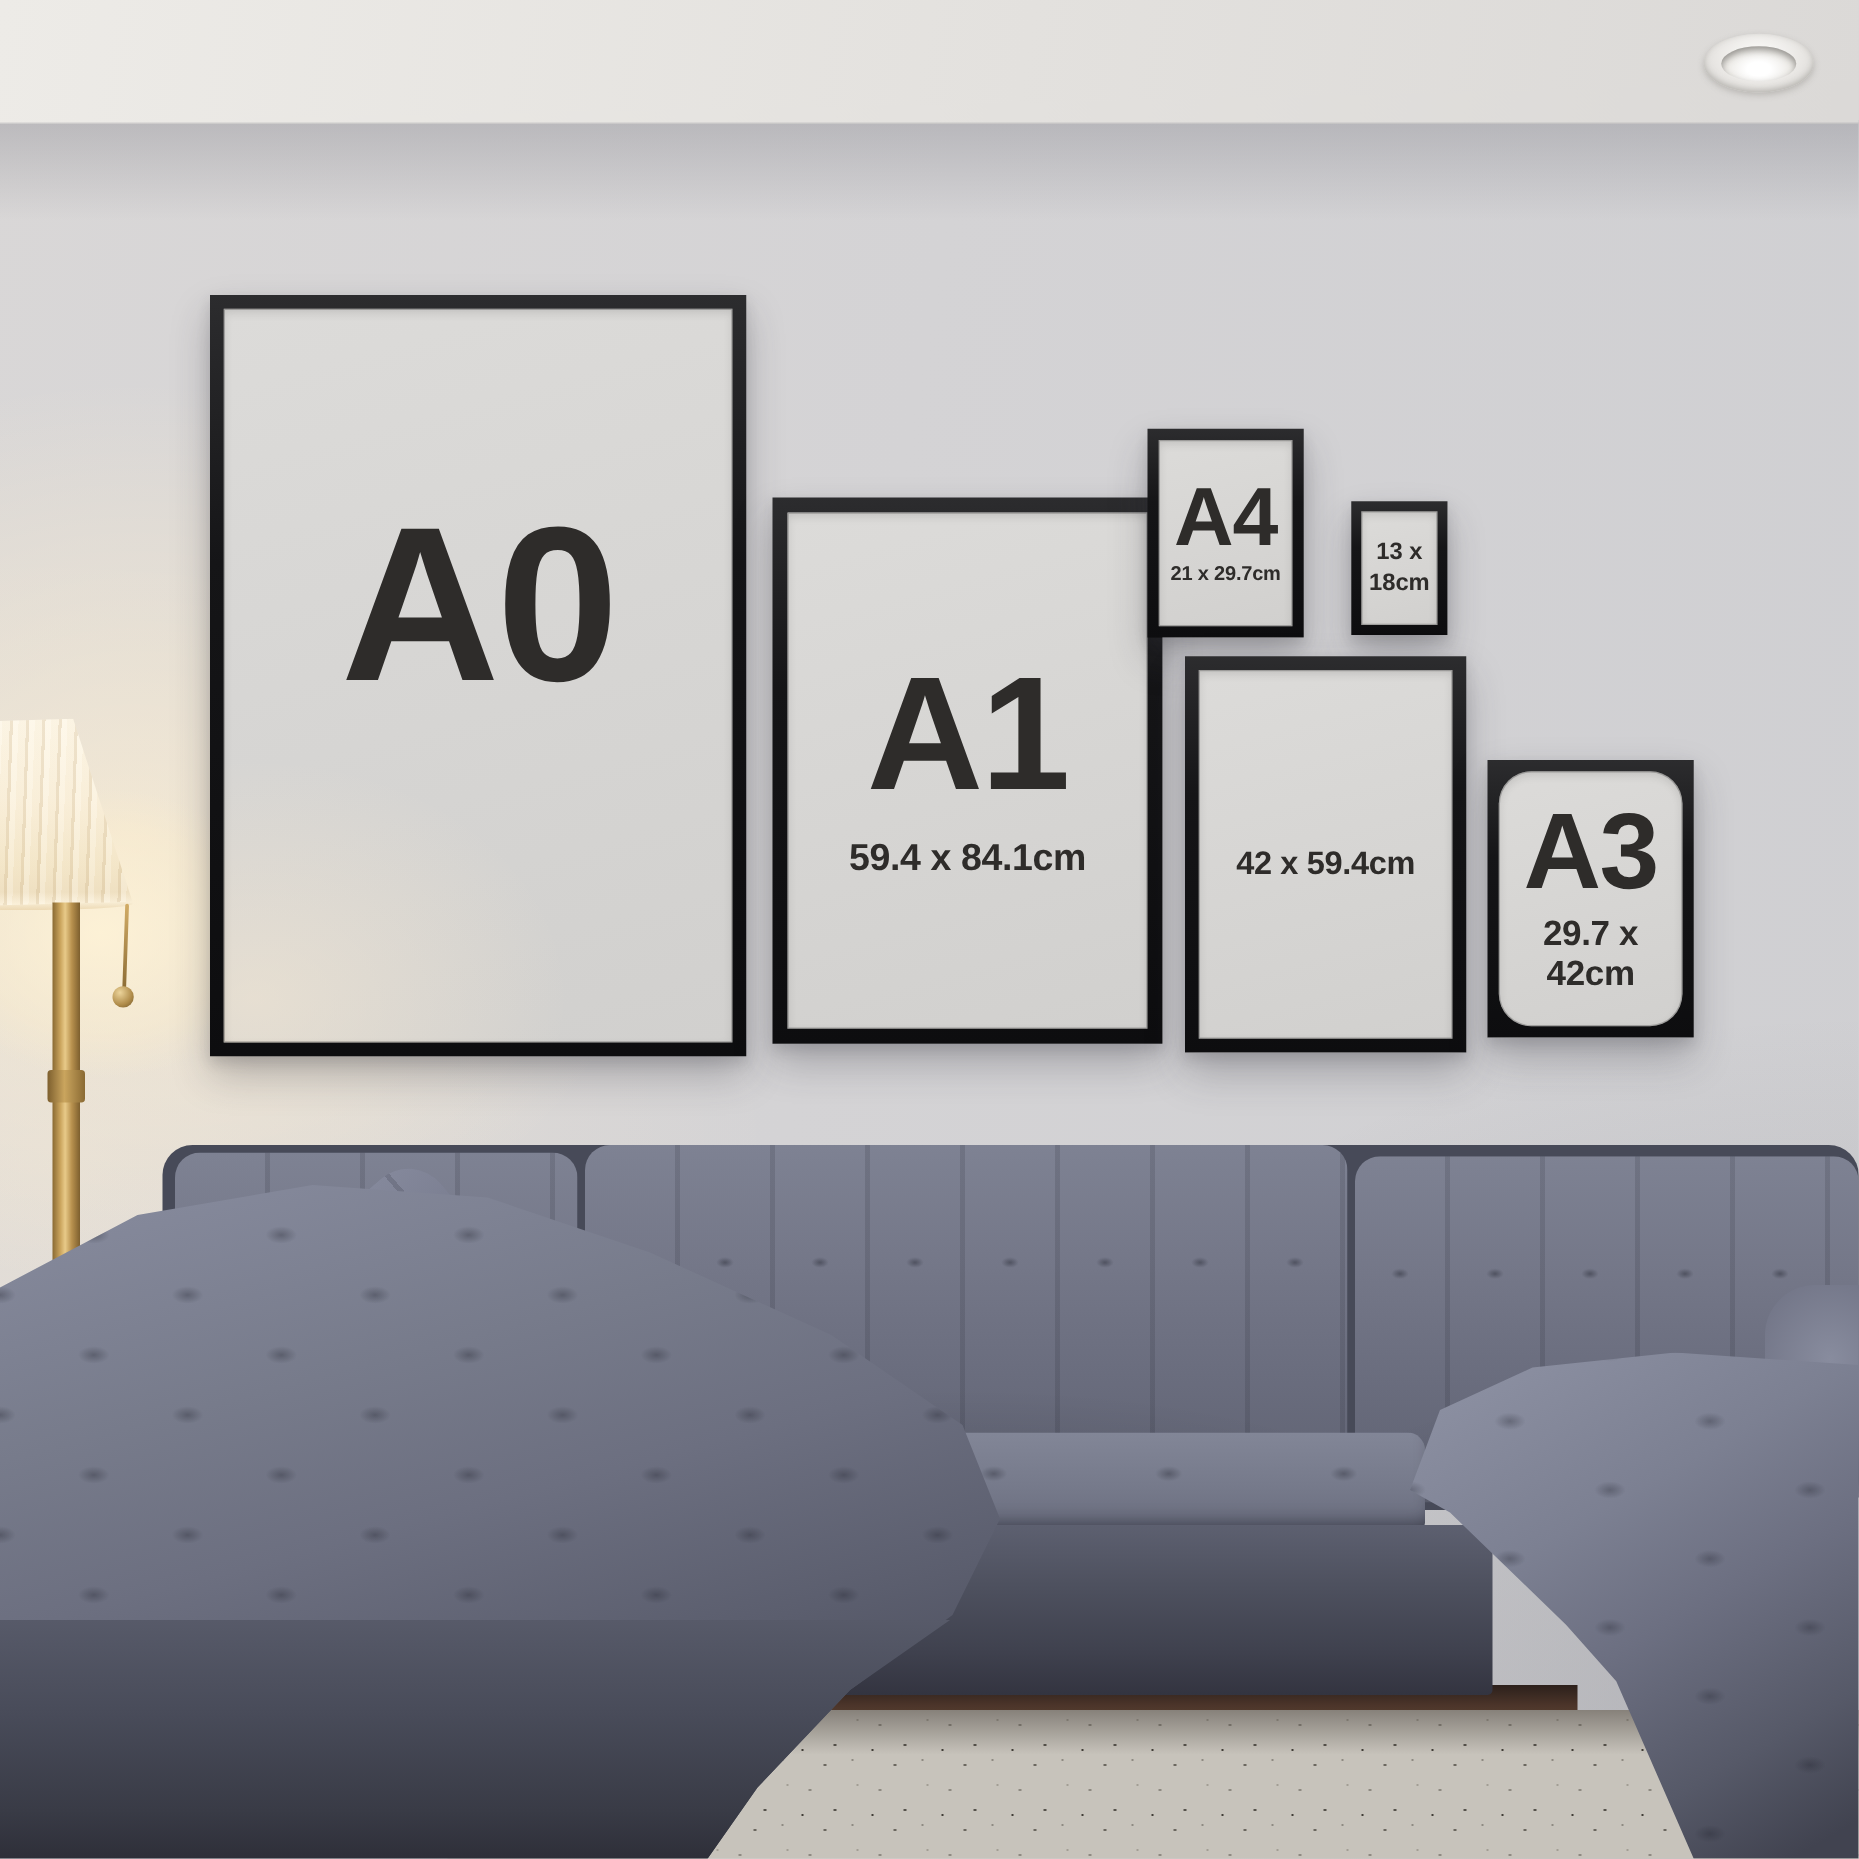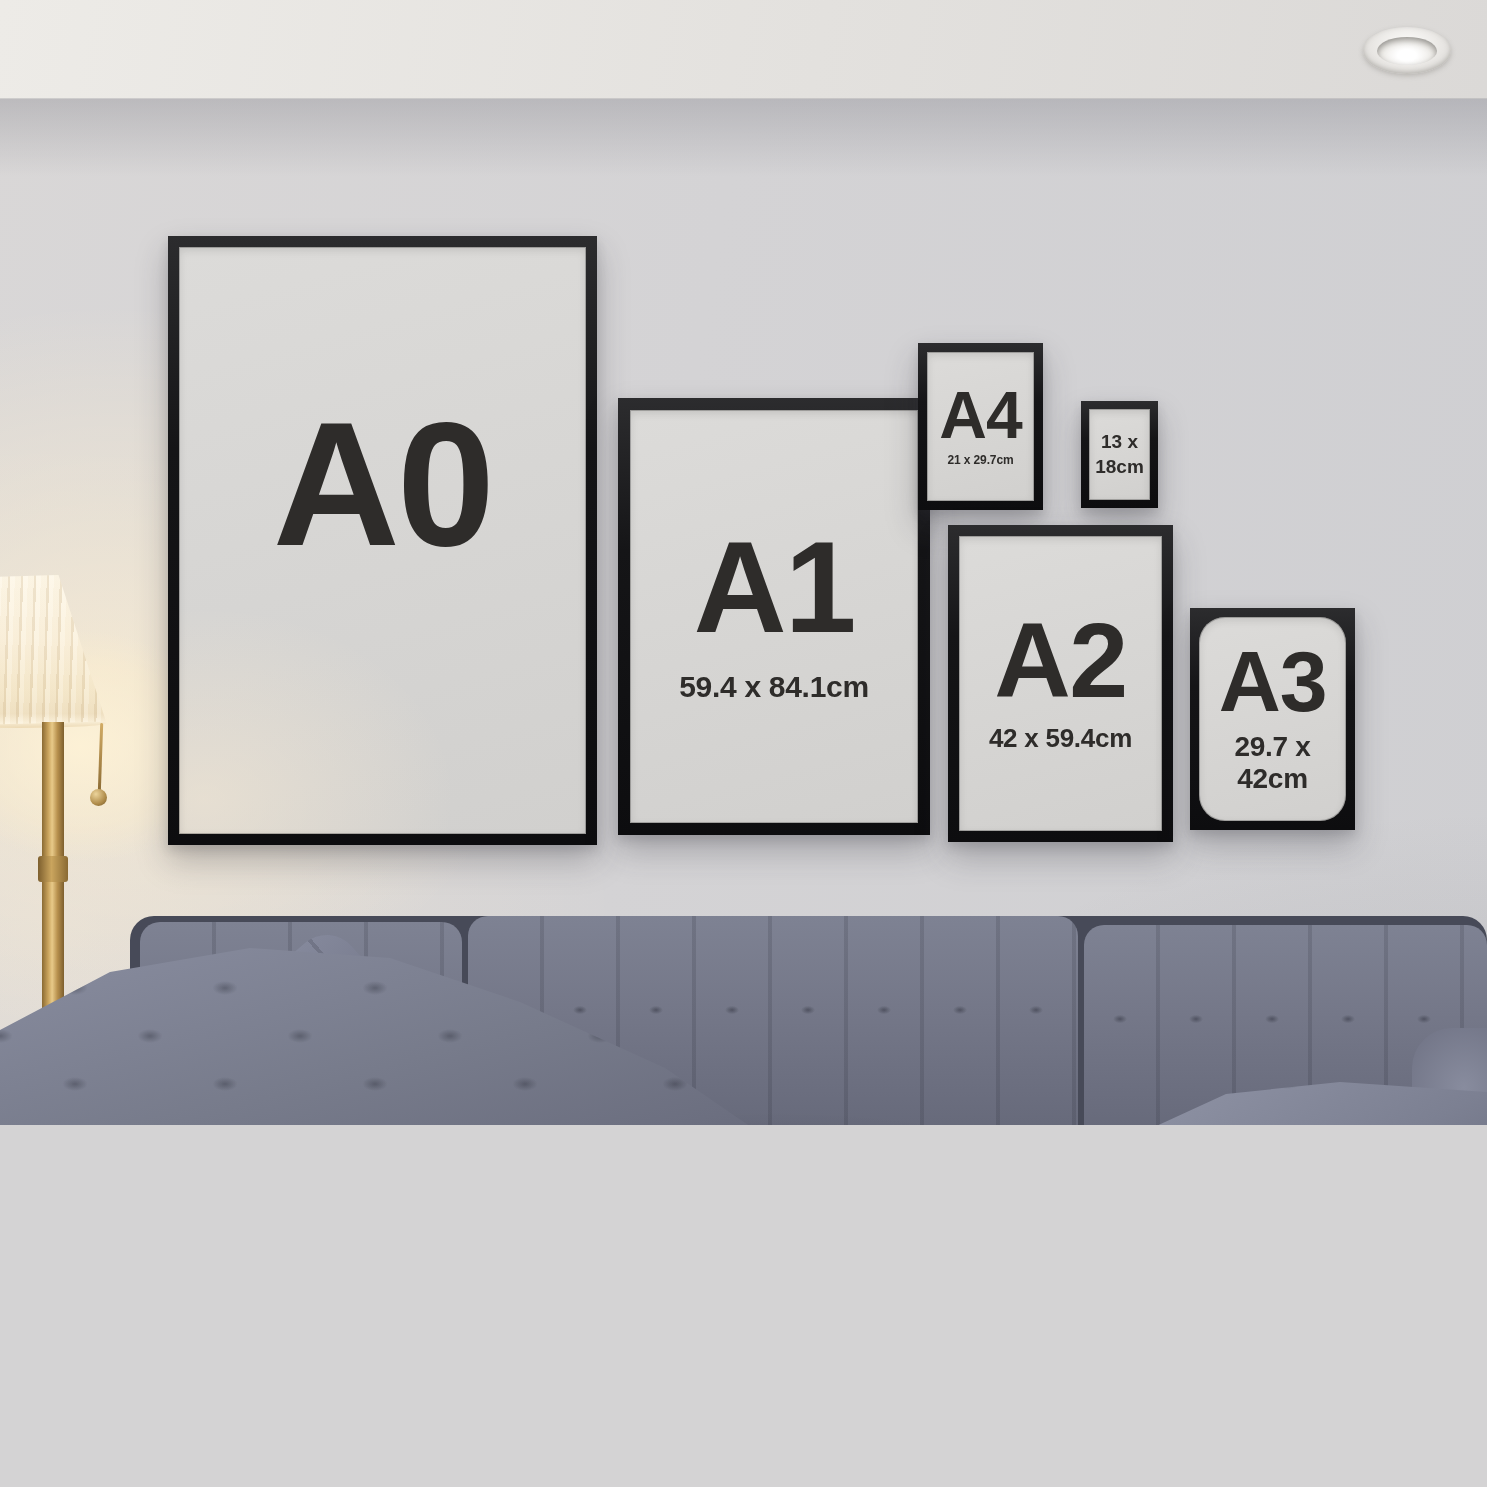--- a/index.html
+++ b/index.html
@@ -1,16 +1,16 @@
 <!DOCTYPE html>
 <html><head>
 <meta charset="utf-8">
 <style>
   html,body{margin:0;padding:0;background:#d4d3d4;}
-  .scene{position:relative;width:1487px;height:1125px;overflow:hidden;
+  .scene{position:relative;width:1487px;height:1487px;overflow:hidden;
          font-family:"Liberation Sans",sans-serif;}
 
   
   .wall{position:absolute;inset:0;
     background:
       radial-gradient(620px 520px at 105px 668px, rgba(255,240,210,0.62), rgba(255,240,210,0.26) 45%, rgba(255,240,210,0) 70%),
       radial-gradient(900px 760px at 40px 930px, rgba(252,238,214,0.34), transparent 65%),
       radial-gradient(1250px 950px at 1487px 1400px, rgba(60,62,74,0.22), transparent 62%),
       linear-gradient(100deg,#d9d7d7 0%,#d4d3d5 45%,#cfcfd2 100%);}
   .ceiling-shadow{position:absolute;left:0;top:96px;width:100%;height:95px;
@@ -43,21 +43,21 @@
   .f-a0 .dims{font-size:41px;margin-top:26px;}
 
   .f-a1{left:618px;top:398px;width:312px;height:437px;}
   .f-a1 .mat{inset:12px;gap:24px;}
   .f-a1 .label{font-size:129px;}
   .f-a1 .dims{font-size:30px;}
 
   .f-a4{left:918px;top:343px;width:125px;height:167px;}
   .f-a4 .mat{inset:9px;}
   .f-a4 .label{font-size:66px;}
-  .f-a4 .dims{font-size:12px;margin-top:7px;}
+  .f-a4 .dims{font-size:16px;margin-top:7px;}
 
   .f-s13{left:1081px;top:401px;width:77px;height:107px;}
   .f-s13 .mat{inset:8px;}
   .f-s13 .dims2{font-weight:bold;color:#2e2c2a;font-size:19px;line-height:1.3;}
 
   .f-a2{left:948px;top:525px;width:225px;height:317px;}
   .f-a2 .mat{inset:11px;}
   .f-a2 .label{font-size:106px;}
   .f-a2 .dims{font-size:26px;margin-top:14px;}
 
@@ -190,21 +190,20 @@
 
   <div class="frame f-s13">
     <div class="mat">
       <span class="dims2">13 x</span>
       <span class="dims2">18cm</span>
     </div>
   </div>
 
   <div class="frame f-a2">
     <div class="mat">
-      <span class="label">A2</span>
       <span class="dims">42 x 59.4cm</span>
     </div>
   </div>
 
   <div class="frame f-a3">
     <div class="mat">
       <span class="label">A3</span>
       <span class="dims">29.7 x 42cm</span>
     </div>
   </div>

